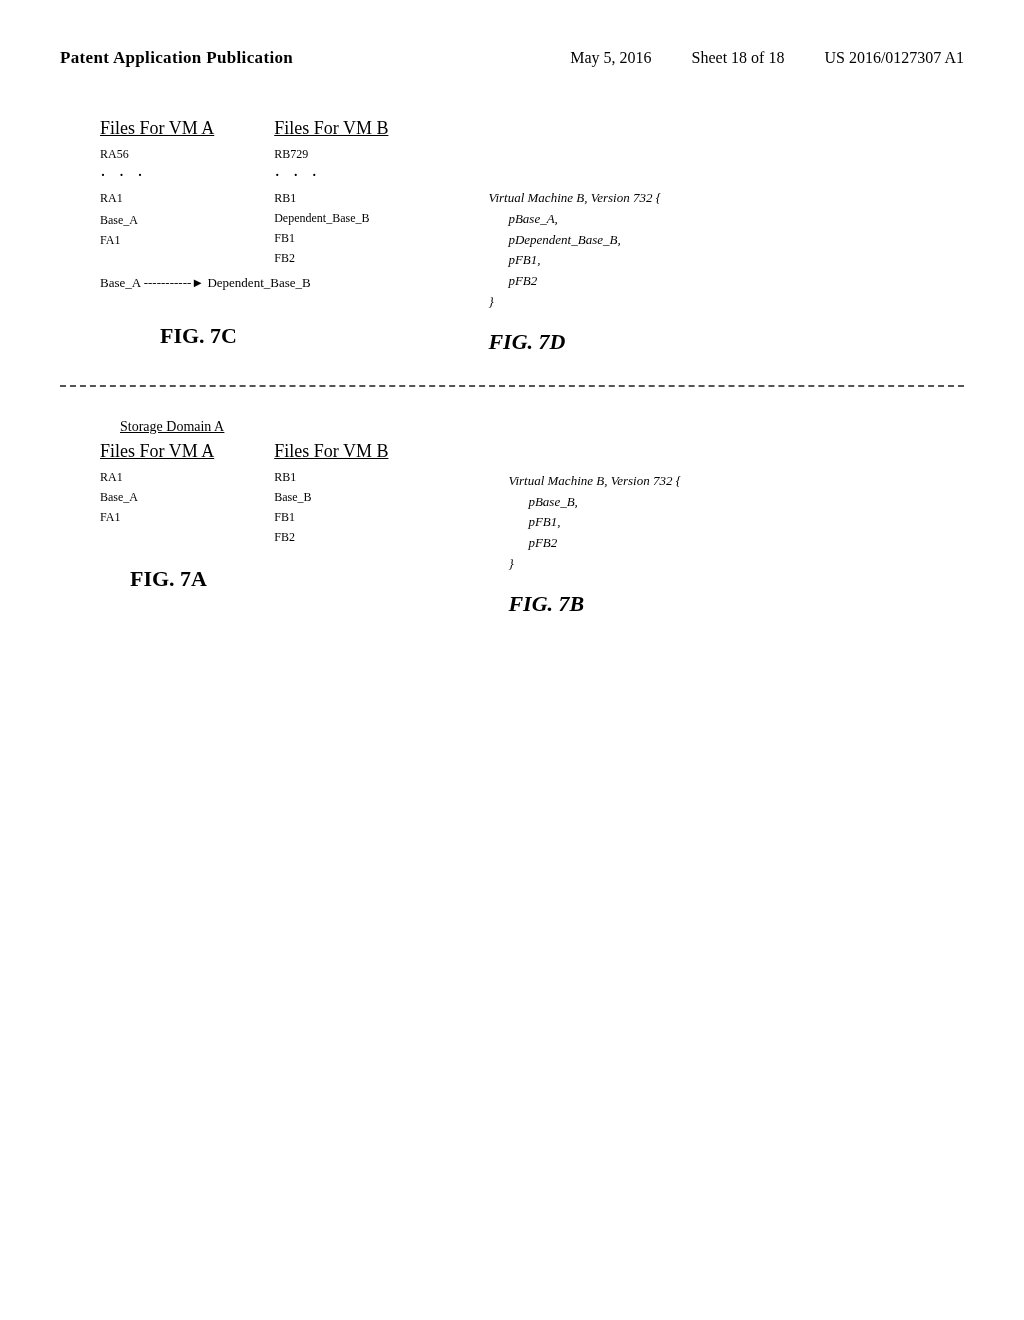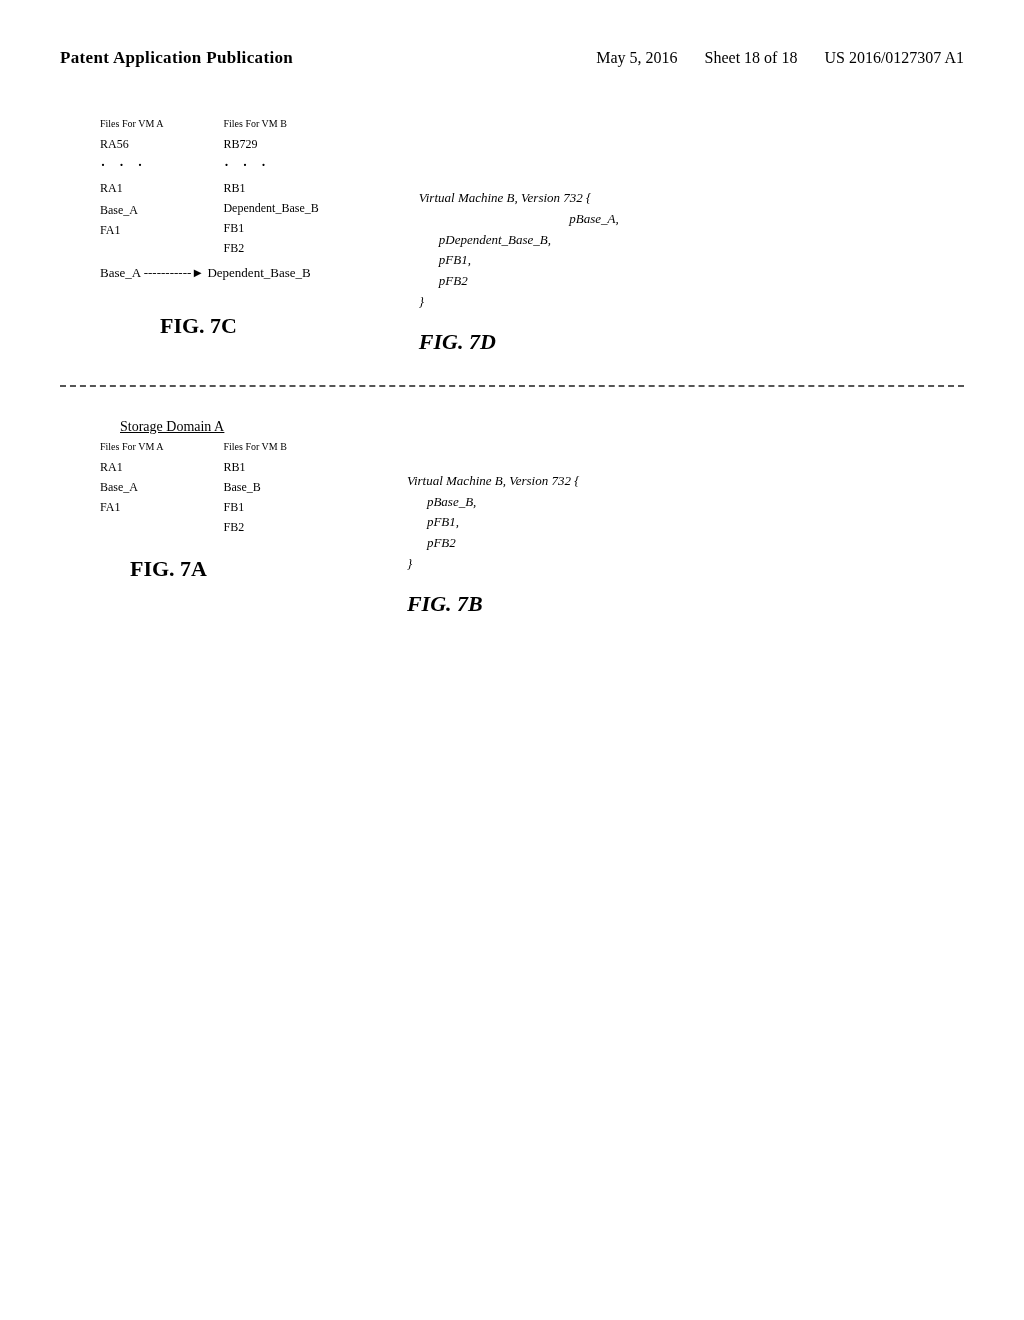--- a/index.html
+++ b/index.html
@@ -21,21 +21,21 @@
     }
 
     .header-title {
       font-weight: bold;
       font-size: 17px;
       letter-spacing: 0.02em;
     }
 
     .header-meta {
       display: flex;
-      gap: 27px;
+      gap: 40px;
       font-size: 16px;
     }
 
     .header-date, .header-sheet, .header-patent {
       font-size: 16px;
     }
 
     .content-area {
       padding: 30px 60px 40px 60px;
       position: relative;
@@ -63,21 +63,22 @@
       margin-bottom: 4px;
     }
 
     .files-col {
       display: flex;
       flex-direction: column;
       gap: 2px;
     }
 
     .col-header {
-      font-size: 10px;
+      text-decoration: underline;
+      font-size: 18px;
       margin-bottom: 4px;
     }
 
     .col-item {
       font-size: 12px;
       line-height: 1.5;
     }
 
     
     .fig-label {
@@ -168,21 +169,21 @@
             <div class="col-item">FB2</div>
           </div>
         </div>
           <div style="font-size: 13px; margin-top: 4px; white-space: nowrap;">Base_A -----------► Dependent_Base_B</div>
         <div class="fig-label" style="margin-top:32px; text-align:left; margin-left:60px;">FIG. 7C</div>
       </div>
 
       <div class="fig-block" style="margin-left: 40px; margin-top: 60px;">
         <div class="code-block">
           <div>Virtual Machine B, Version 732 {</div>
-          <div style="margin-left: 8px; text-align: right;">pBase_A,</div>
+          <div style="margin-left: 20px;">pBase_A,</div>
           <div style="margin-left: 20px;">pDependent_Base_B,</div>
           <div style="margin-left: 20px;">pFB1,</div>
           <div style="margin-left: 20px;">pFB2</div>
           <div>}</div>
         </div>
         <div class="fig-label" style="margin-top: 16px; text-align: left;">FIG. 7D</div>
       </div>
 
     </div>
   </div>

